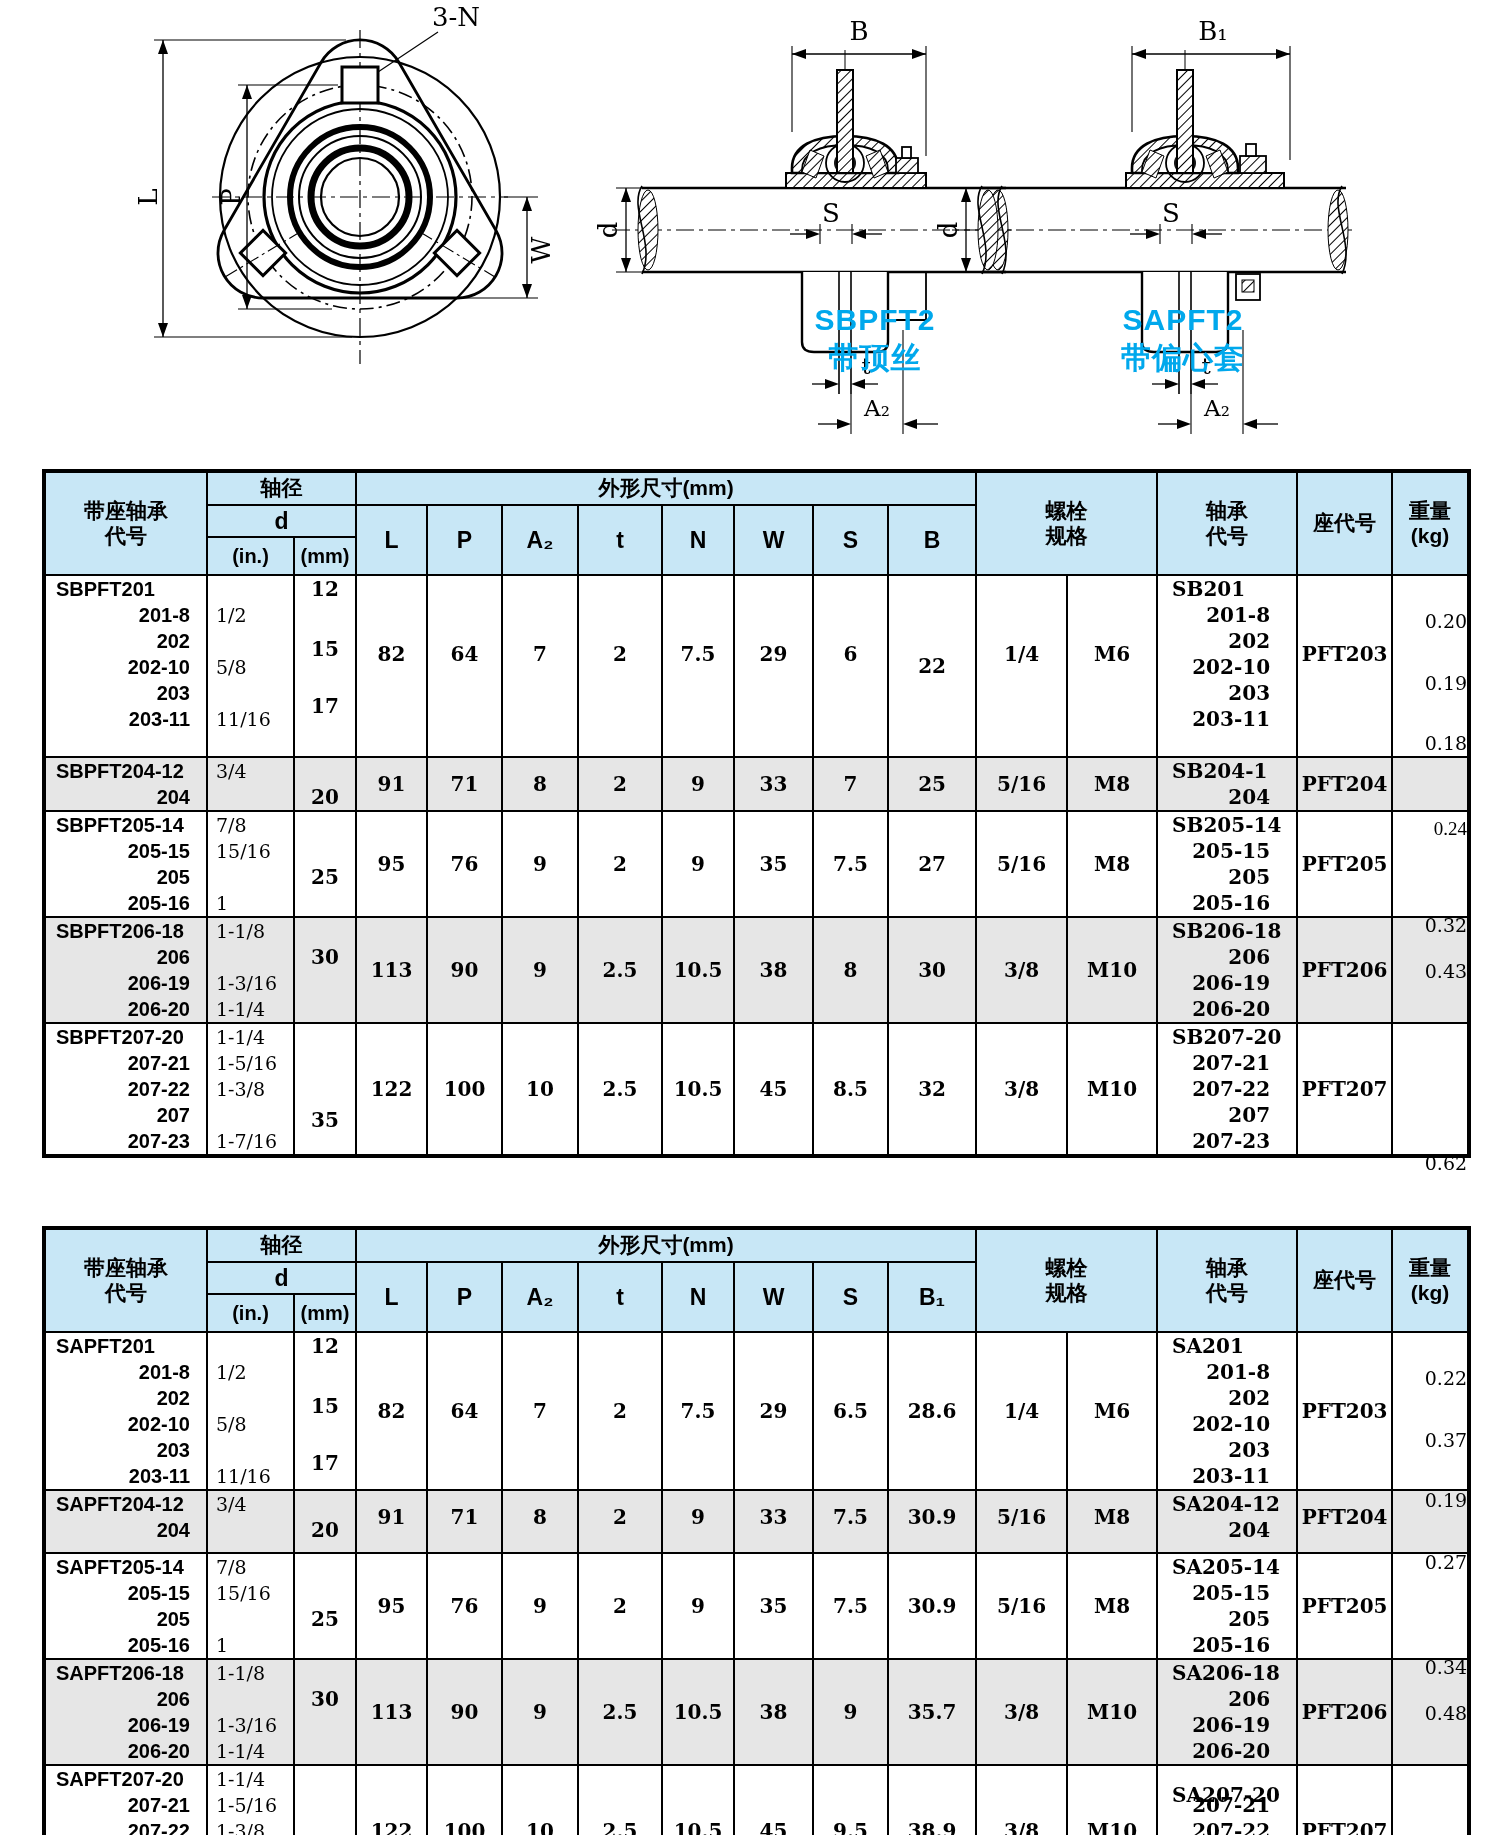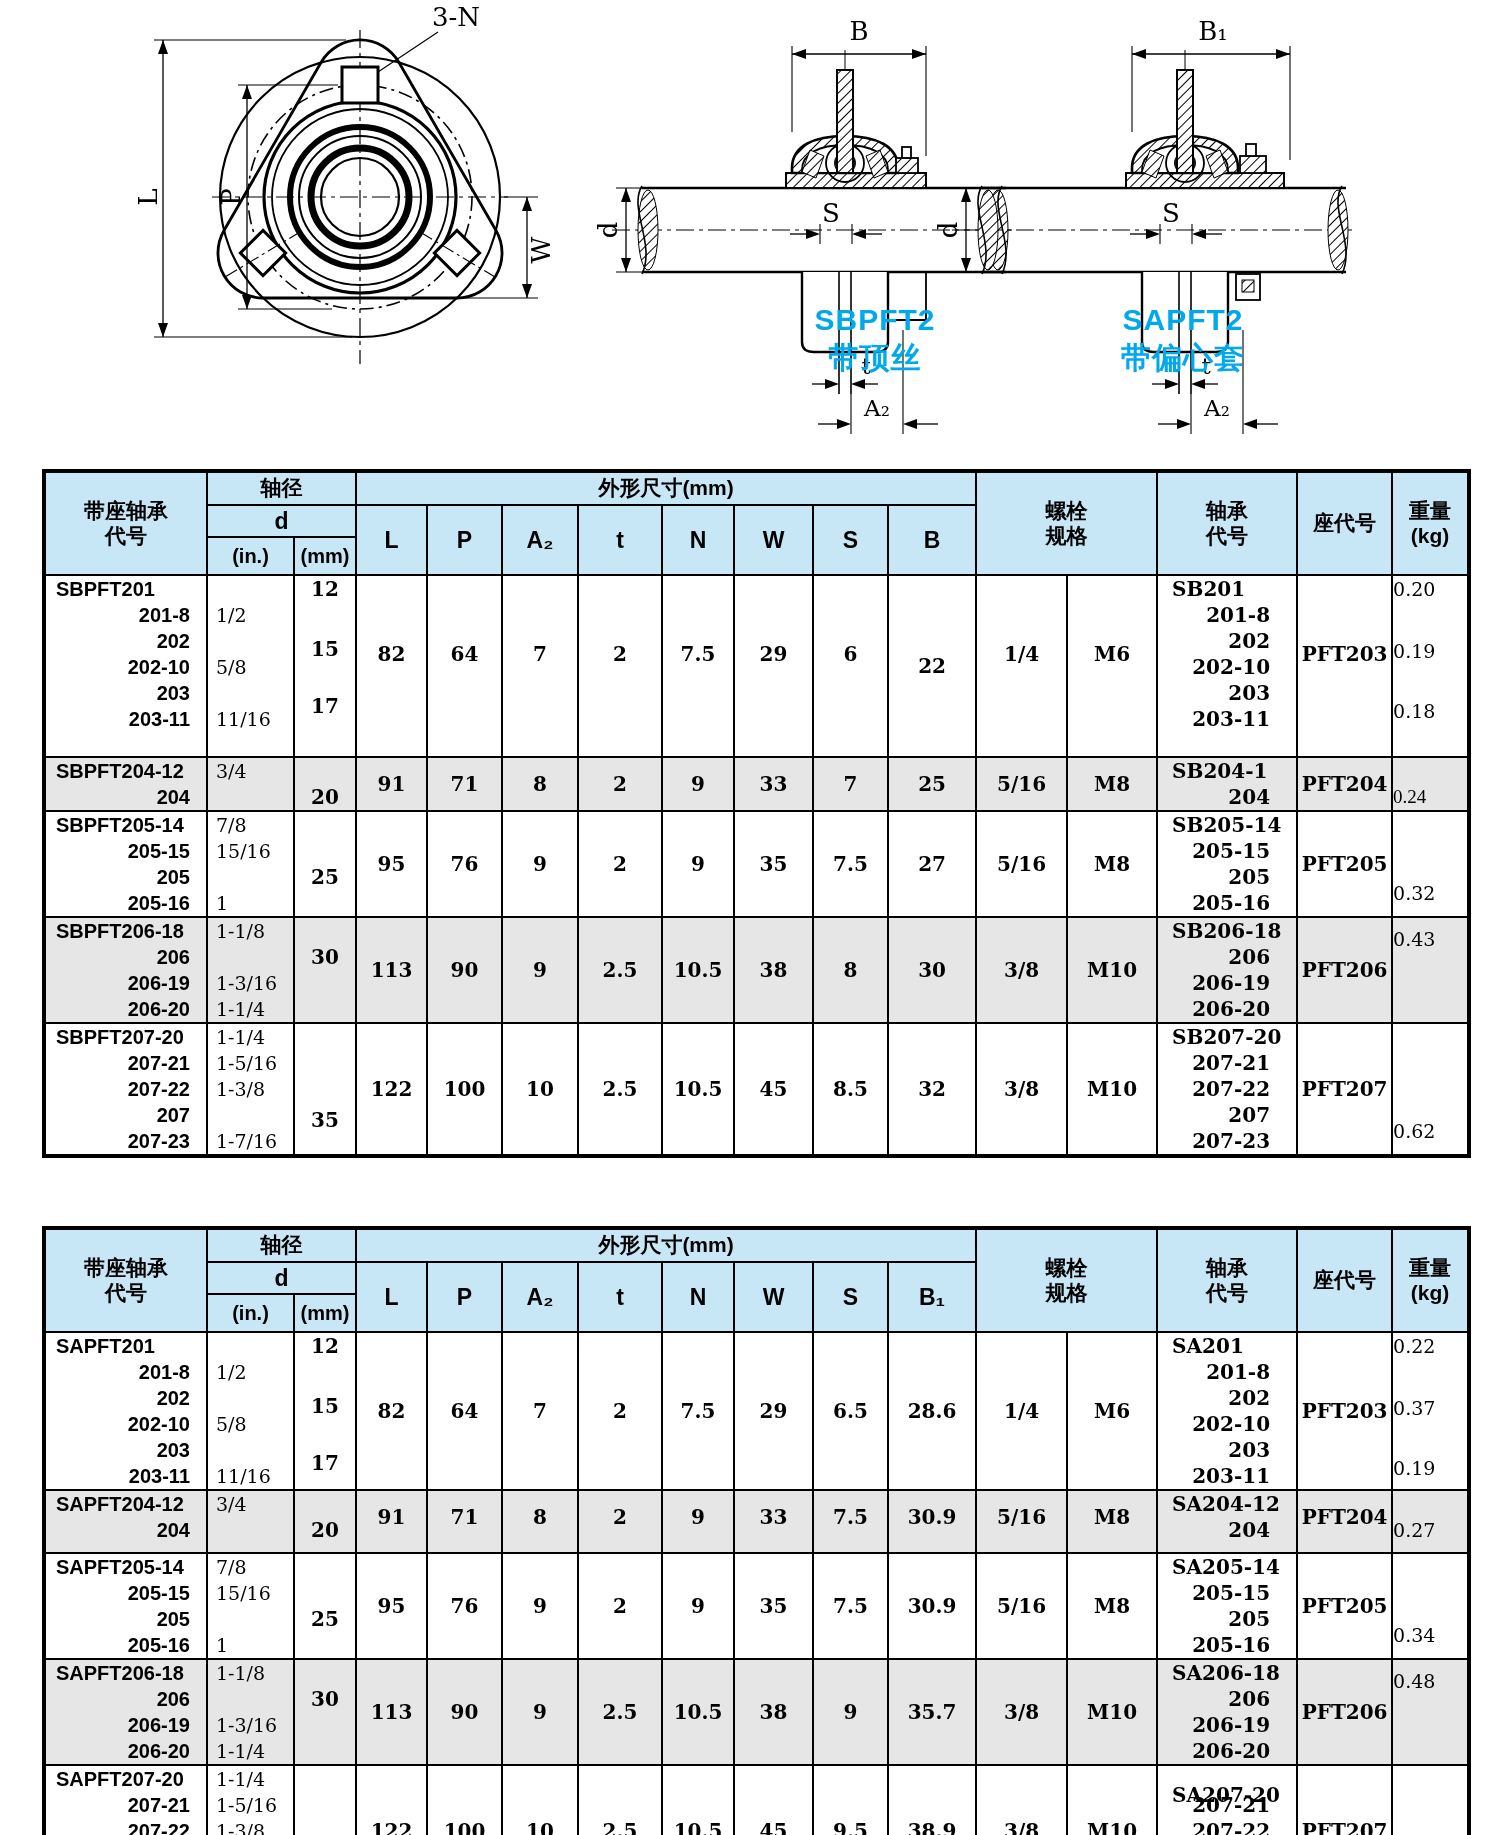--- a/index.html
+++ b/index.html
@@ -20,21 +20,21 @@
   tbody td{vertical-align:top;background:#fff;}
   tr.shaded td{background:#e6e6e6;}
   .vstack{position:relative;width:100%;}
   .vitem{position:absolute;left:0;right:0;height:26px;line-height:26px;white-space:nowrap;}
   .code-first{text-align:left;padding-left:10px;font-weight:bold;font-size:20px;font-family:"Liberation Sans",sans-serif;}
   .code-rest{text-align:right;padding-right:16px;font-weight:bold;font-size:20px;font-family:"Liberation Sans",sans-serif;}
   .bc-first{text-align:left;padding-left:14px;font-weight:bold;font-size:20px;font-family:"DejaVu Serif","Liberation Serif",serif;}
   .bc-rest{text-align:right;padding-right:26px;font-weight:bold;font-size:20px;font-family:"DejaVu Serif","Liberation Serif",serif;}
   .din{text-align:left;padding-left:8px;font-size:19px;font-family:"DejaVu Serif","Liberation Serif",serif;}
   .dmm{text-align:center;font-weight:bold;font-size:20px;font-family:"DejaVu Serif","Liberation Serif",serif;}
-  .wt{text-align:left;font-size:19px;font-family:"DejaVu Serif","Liberation Serif",serif;}
+  .wt{text-align:right;font-size:19px;font-family:"DejaVu Serif","Liberation Serif",serif;margin-top:32px;}
   .centerbox{display:flex;align-items:center;justify-content:center;width:100%;
              font-weight:bold;font-size:20px;font-family:"DejaVu Serif","Liberation Serif",serif;}
 </style>
 </head>
 <body>
 
 <div class="page">
 
   
   <svg width="1512" height="445" viewBox="0 0 1512 445">

